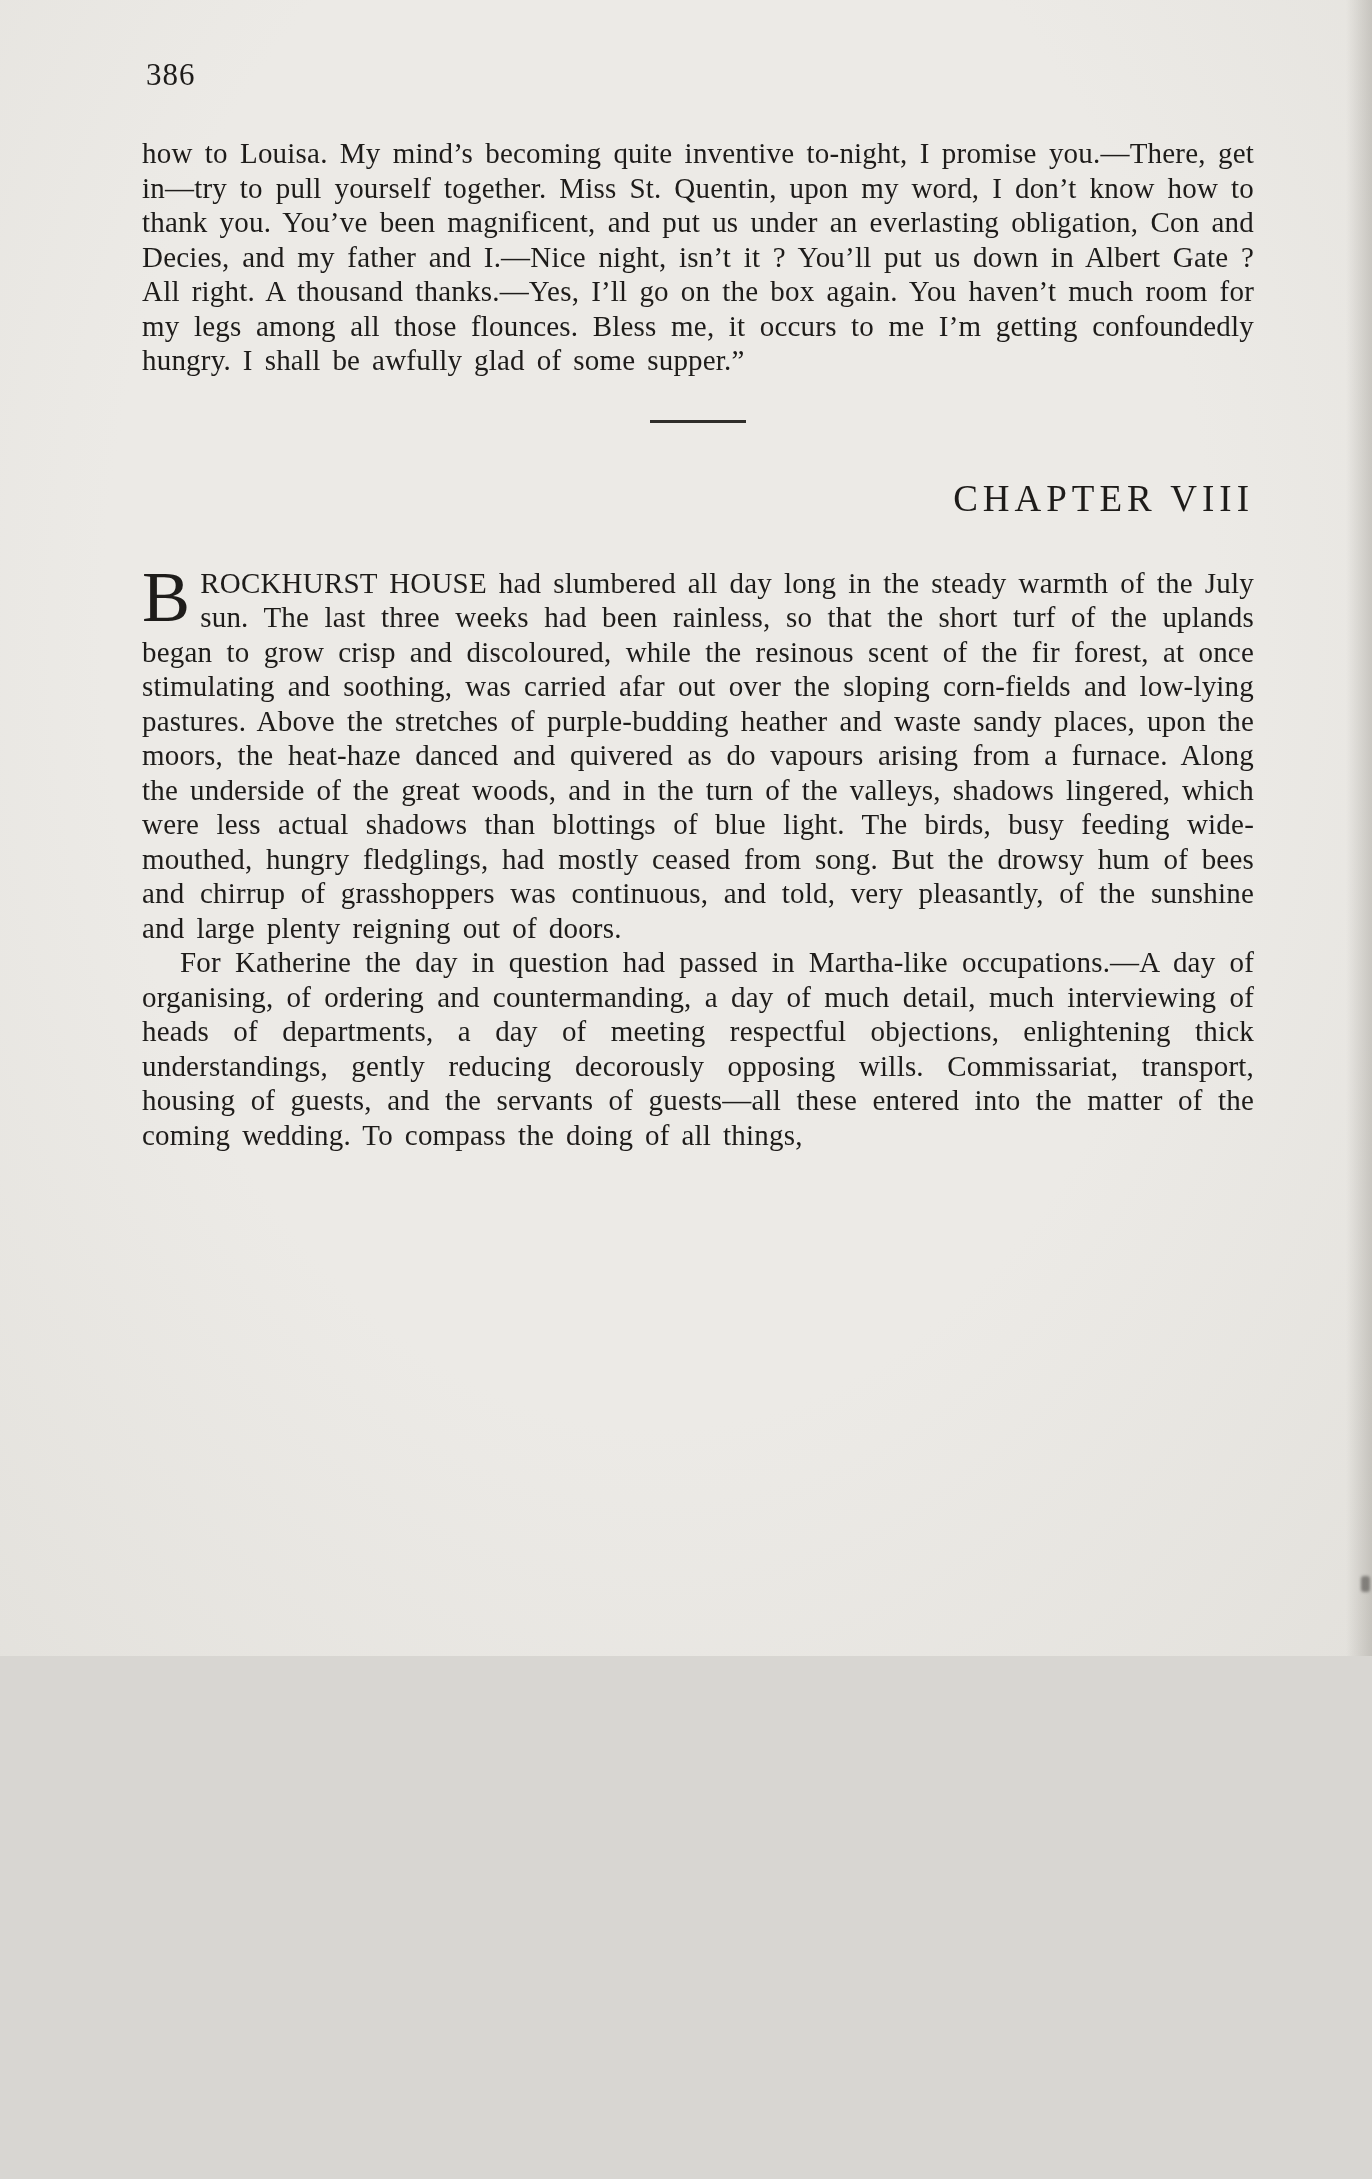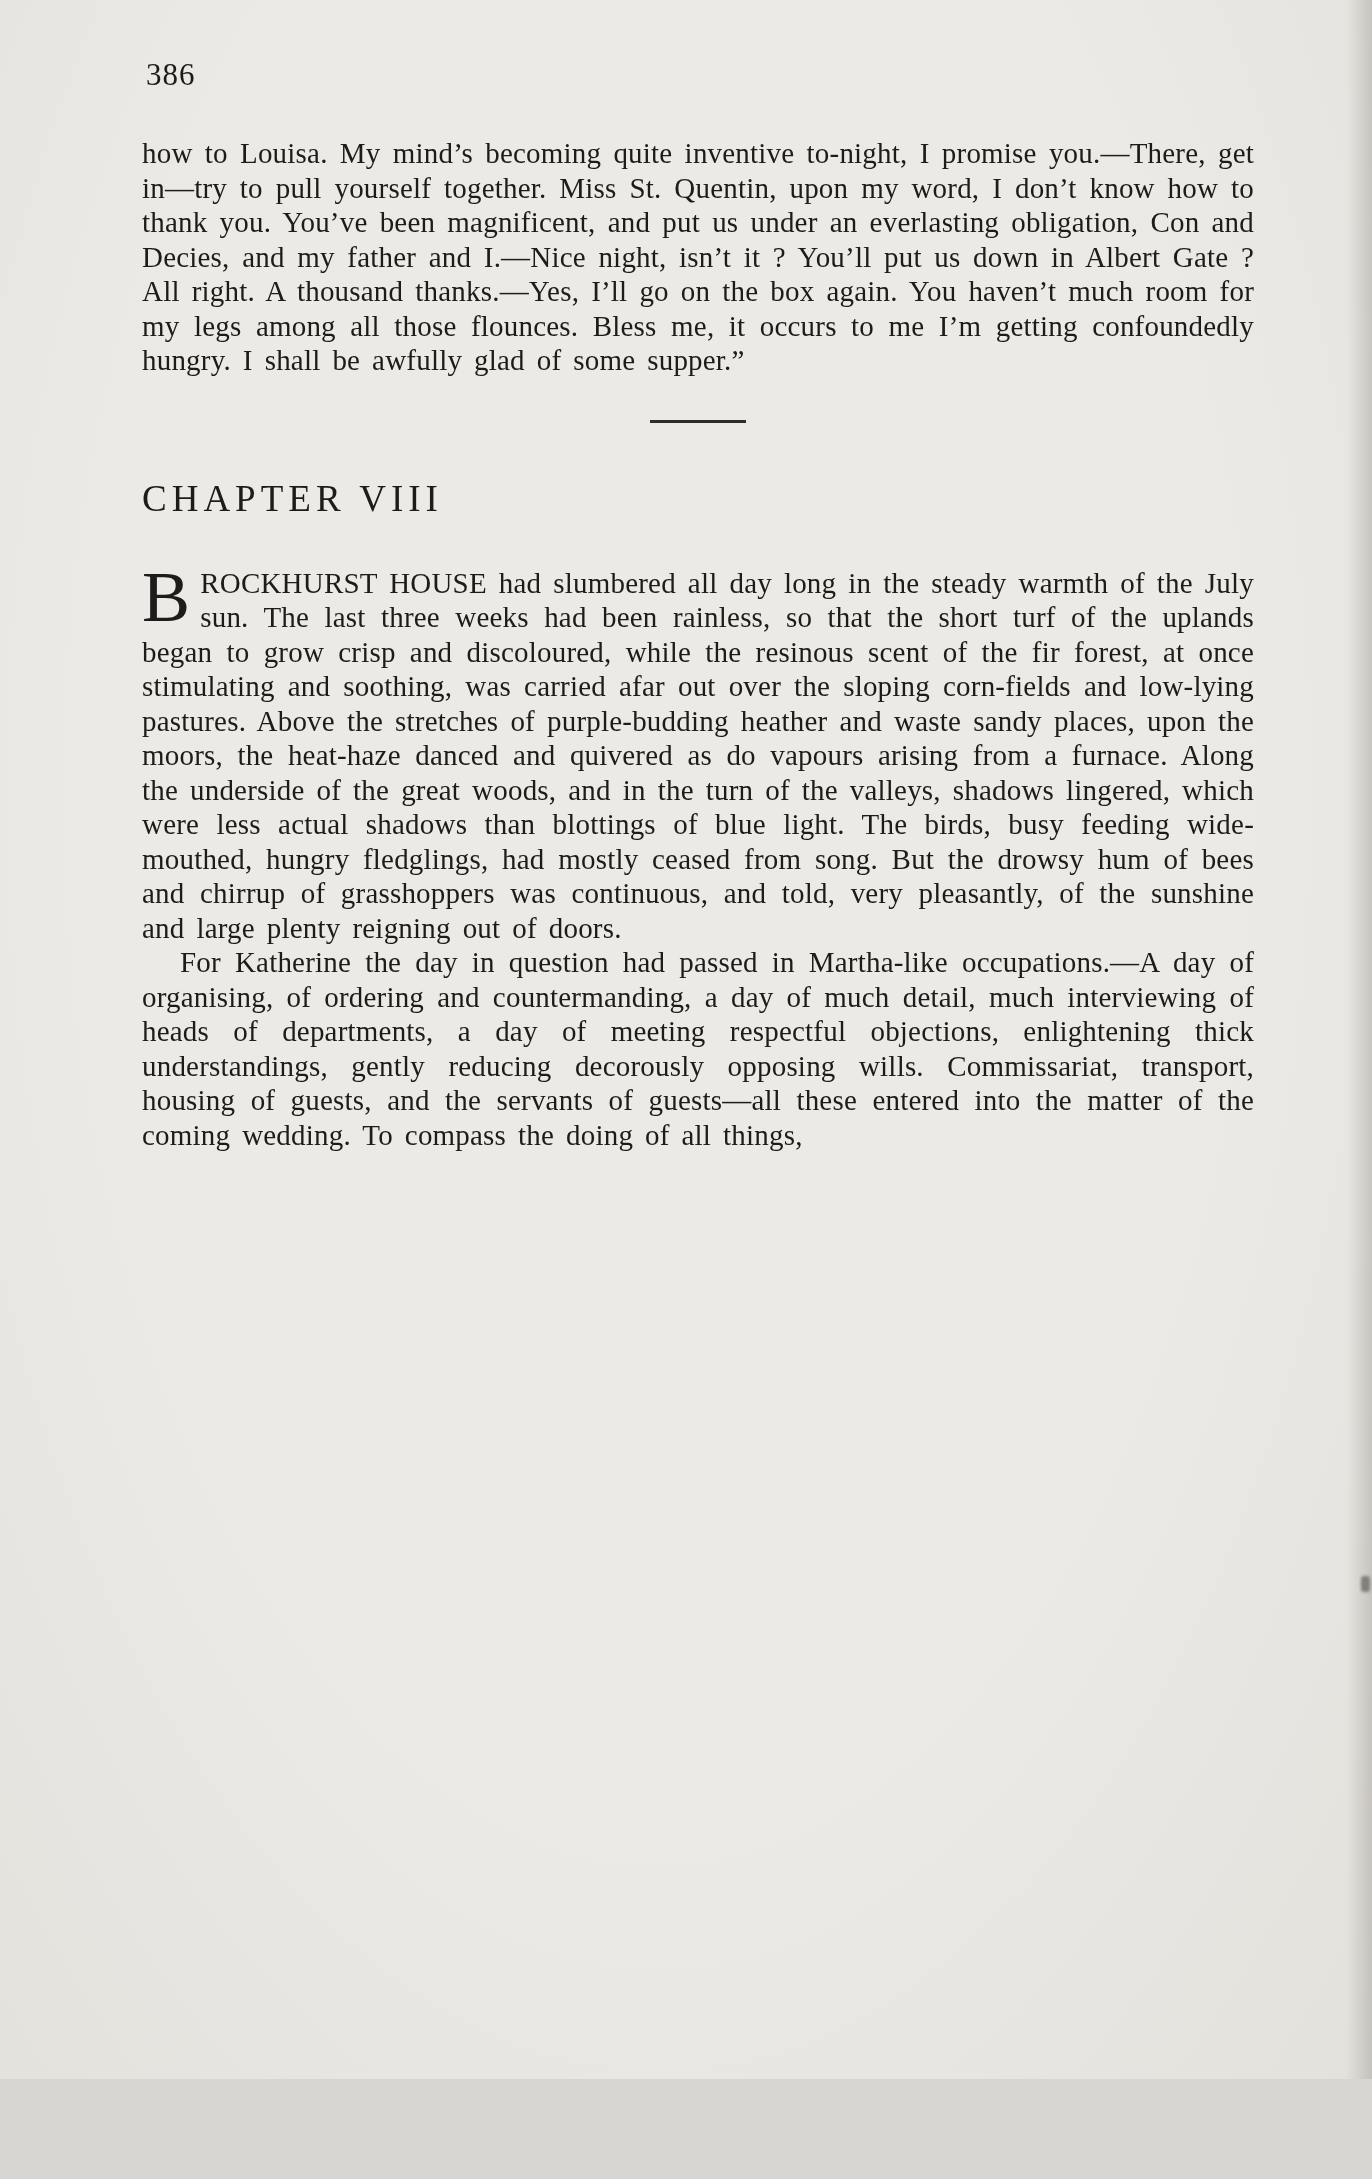--- a/index.html
+++ b/index.html
@@ -3,21 +3,21 @@
 <meta charset="utf-8">
 <style>
   html, body {
     margin: 0;
     padding: 0;
     background: #d8d6d2;
   }
   .page {
     position: relative;
     width: 1372px;
-    height: 2079px;
+    height: 1656px;
     margin: 0;
     overflow: hidden;
     background:
       radial-gradient(ellipse at 48% 38%, #eceae6 55%, #e3e1dc 100%);
     color: #1e1c1a;
     font-family: "Liberation Serif", "DejaVu Serif", serif;
     text-rendering: optimizeLegibility;
   }
   .page-edge-shade {
     position: absolute;
@@ -62,21 +62,21 @@
     letter-spacing: 0.2px;
   }
   .section-rule {
     width: 96px;
     height: 0;
     border-top: 3px solid #2f2d2a;
     margin: 42px auto 0 auto;
   }
   .chapter-heading {
     margin: 54px 0 16px 0;
-    text-align: left;
+    text-align: right;
     font-weight: normal;
     font-size: 37px;
     letter-spacing: 5px;
   }
   .chapter-subtitle {
     margin: 42px 0 0 0;
     text-align: center;
     font-weight: bold;
     font-size: 22px;
     letter-spacing: 3px;

